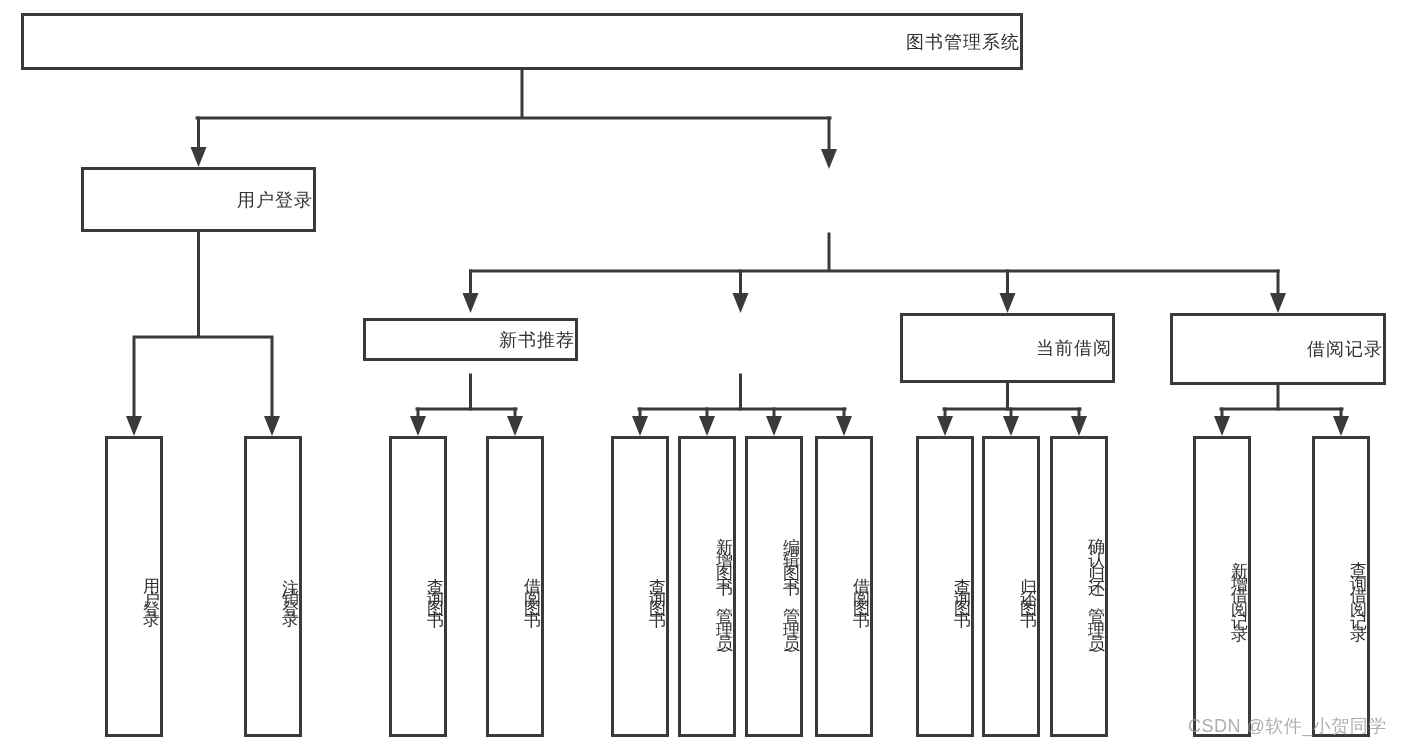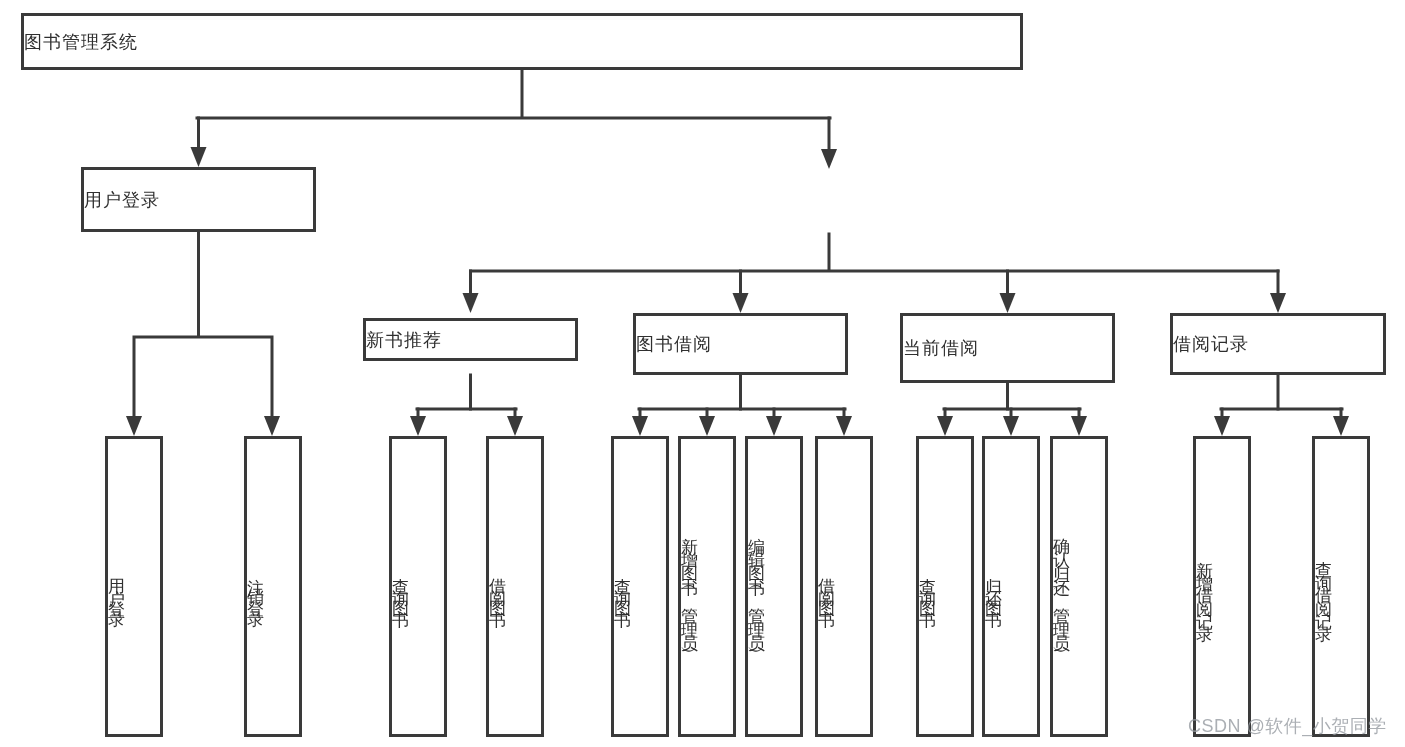--- a/index.html
+++ b/index.html
@@ -15,21 +15,21 @@
     position:relative;width:1405px;height:747px;
     background:var(--background);overflow:hidden;
   }
   .connectors{position:absolute;left:0;top:0;z-index:1;}
   .connectors path{stroke:var(--line);stroke-width:3;fill:none;stroke-linecap:square;}
   .connectors polygon{fill:var(--line);stroke:none;}
   .node{
     position:absolute;z-index:2;
     background:var(--background);
     border:3px solid var(--line);
-    display:flex;align-items:center;justify-content:flex-start;
+    display:flex;align-items:center;justify-content:flex-end;
     color:var(--text);
   }
   .htext{
     font-size:18px;letter-spacing:1px;color:var(--text);white-space:nowrap;
   }
   .leaf{top:436px;width:58px;height:301px;}
   .vtext{
     writing-mode:vertical-rl;text-orientation:mixed;
     font-size:17px;line-height:1;color:var(--text);
   }
@@ -87,27 +87,24 @@
     <span class="htext">图书管理系统</span>
   </div>
 
   <div class="node" style="left:81px;top:167px;width:235px;height:65px">
     <span class="htext">用户登录</span>
   </div>
 
   <div class="node" style="left:363px;top:318px;width:215px;height:43px">
     <span class="htext">新书推荐</span>
   </div>
-  <div class="node" style="left:633px;top:313px;width:215px;height:62px">
-    <span class="htext">图书借阅</span>
-  </div>
   <div class="node" style="left:900px;top:313px;width:215px;height:70px">
     <span class="htext">当前借阅</span>
   </div>
-  <div class="node" style="left:1170px;top:313px;width:216px;height:62px">
+  <div class="node" style="left:1170px;top:313px;width:216px;height:72px">
     <span class="htext">借阅记录</span>
   </div>
 
   <div class="node leaf" style="left:105px">
     <span class="vtext sp4">用户登录</span>
   </div>
   <div class="node leaf" style="left:244px">
     <span class="vtext sp4">注销登录</span>
   </div>
 

